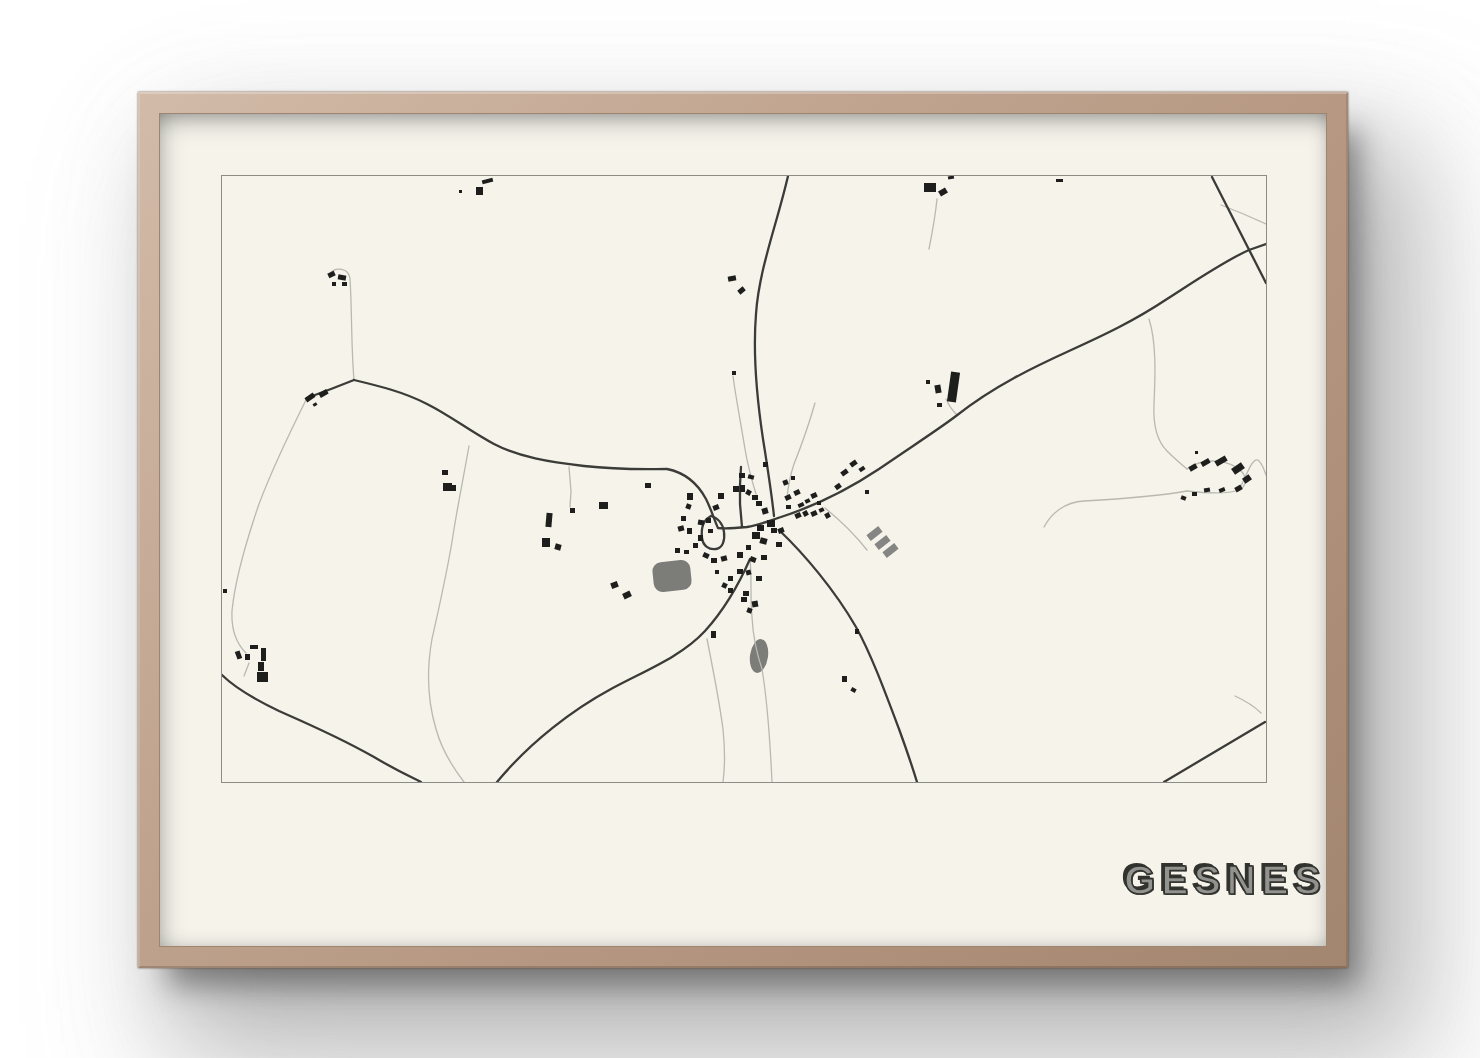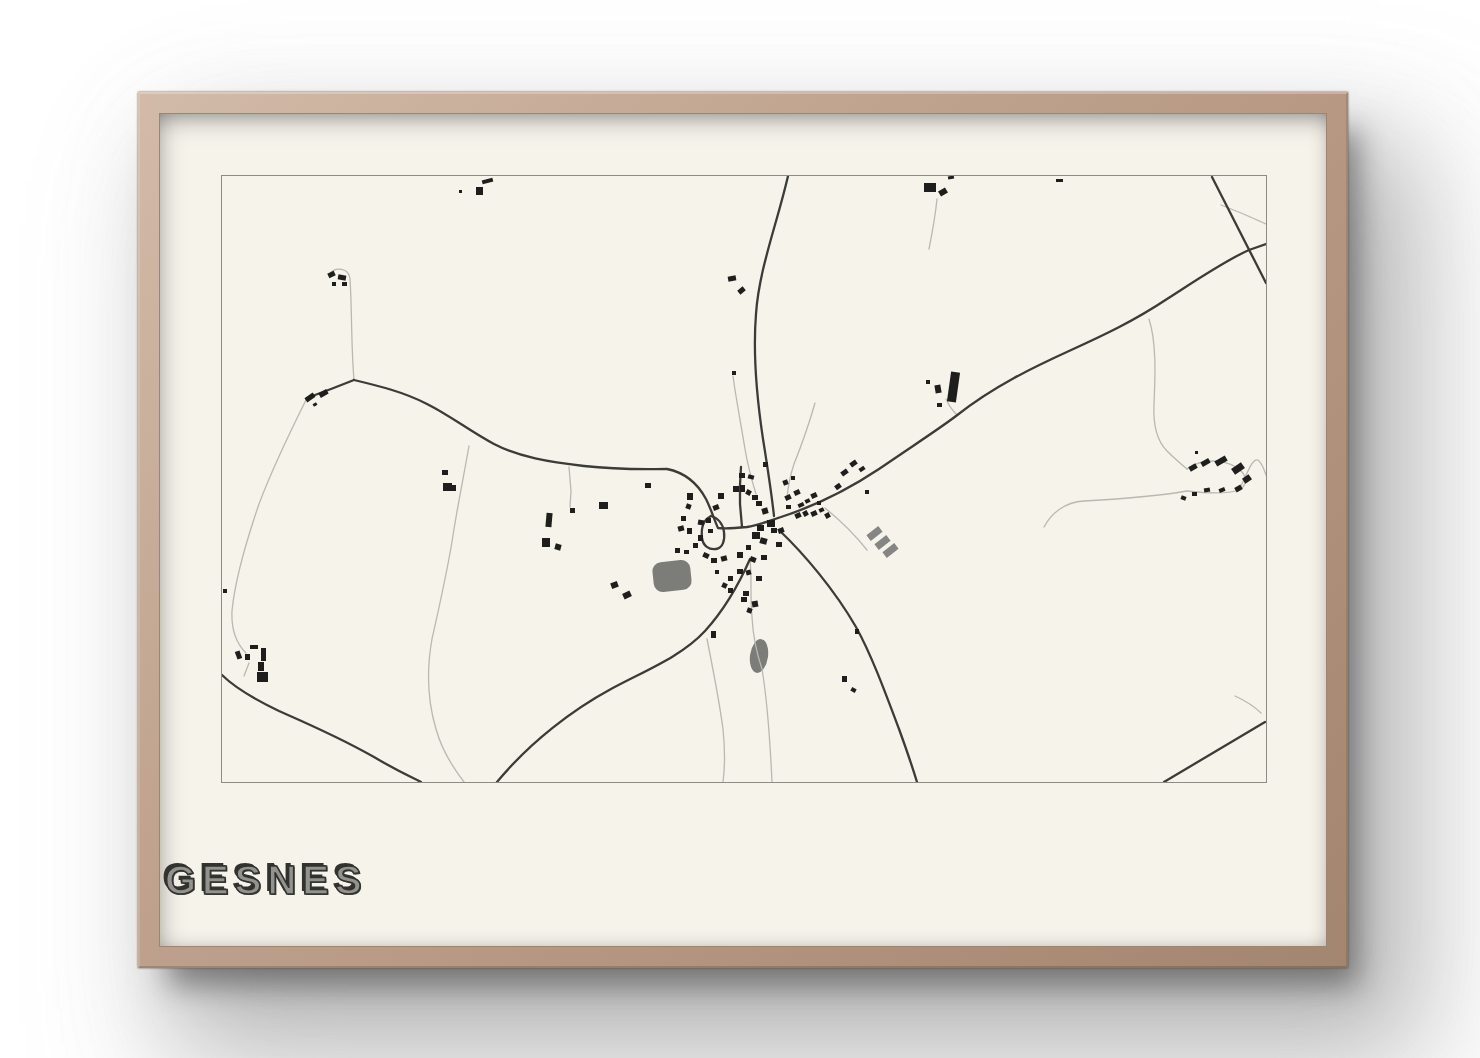--- a/index.html
+++ b/index.html
@@ -35,21 +35,21 @@
       inset 0 -14px 20px -16px rgba(70,70,70,.30);
   }
   .map-panel{
     position:absolute;left:62px;top:62px;width:1044px;height:606px;
     border:1.5px solid #8c8c86;
     background:#f5f3ea;
   }
   .map-panel svg{display:block;width:100%;height:100%;}
   .poster-title{
     position:absolute;left:0;right:0;top:745px;
-    text-align:left;
+    text-align:right;
     font-family:"Liberation Sans", sans-serif;
     font-weight:bold;
     font-size:40px;
     letter-spacing:6px;
     text-indent:6px;
     color:#92928f;
     -webkit-text-stroke:1.6px #32322e;
     text-shadow:-3px -3px 0 #32322e, -1px -1px 0 #32322e, 1px 1px 0 #4a4a46;
   }
 </style>

